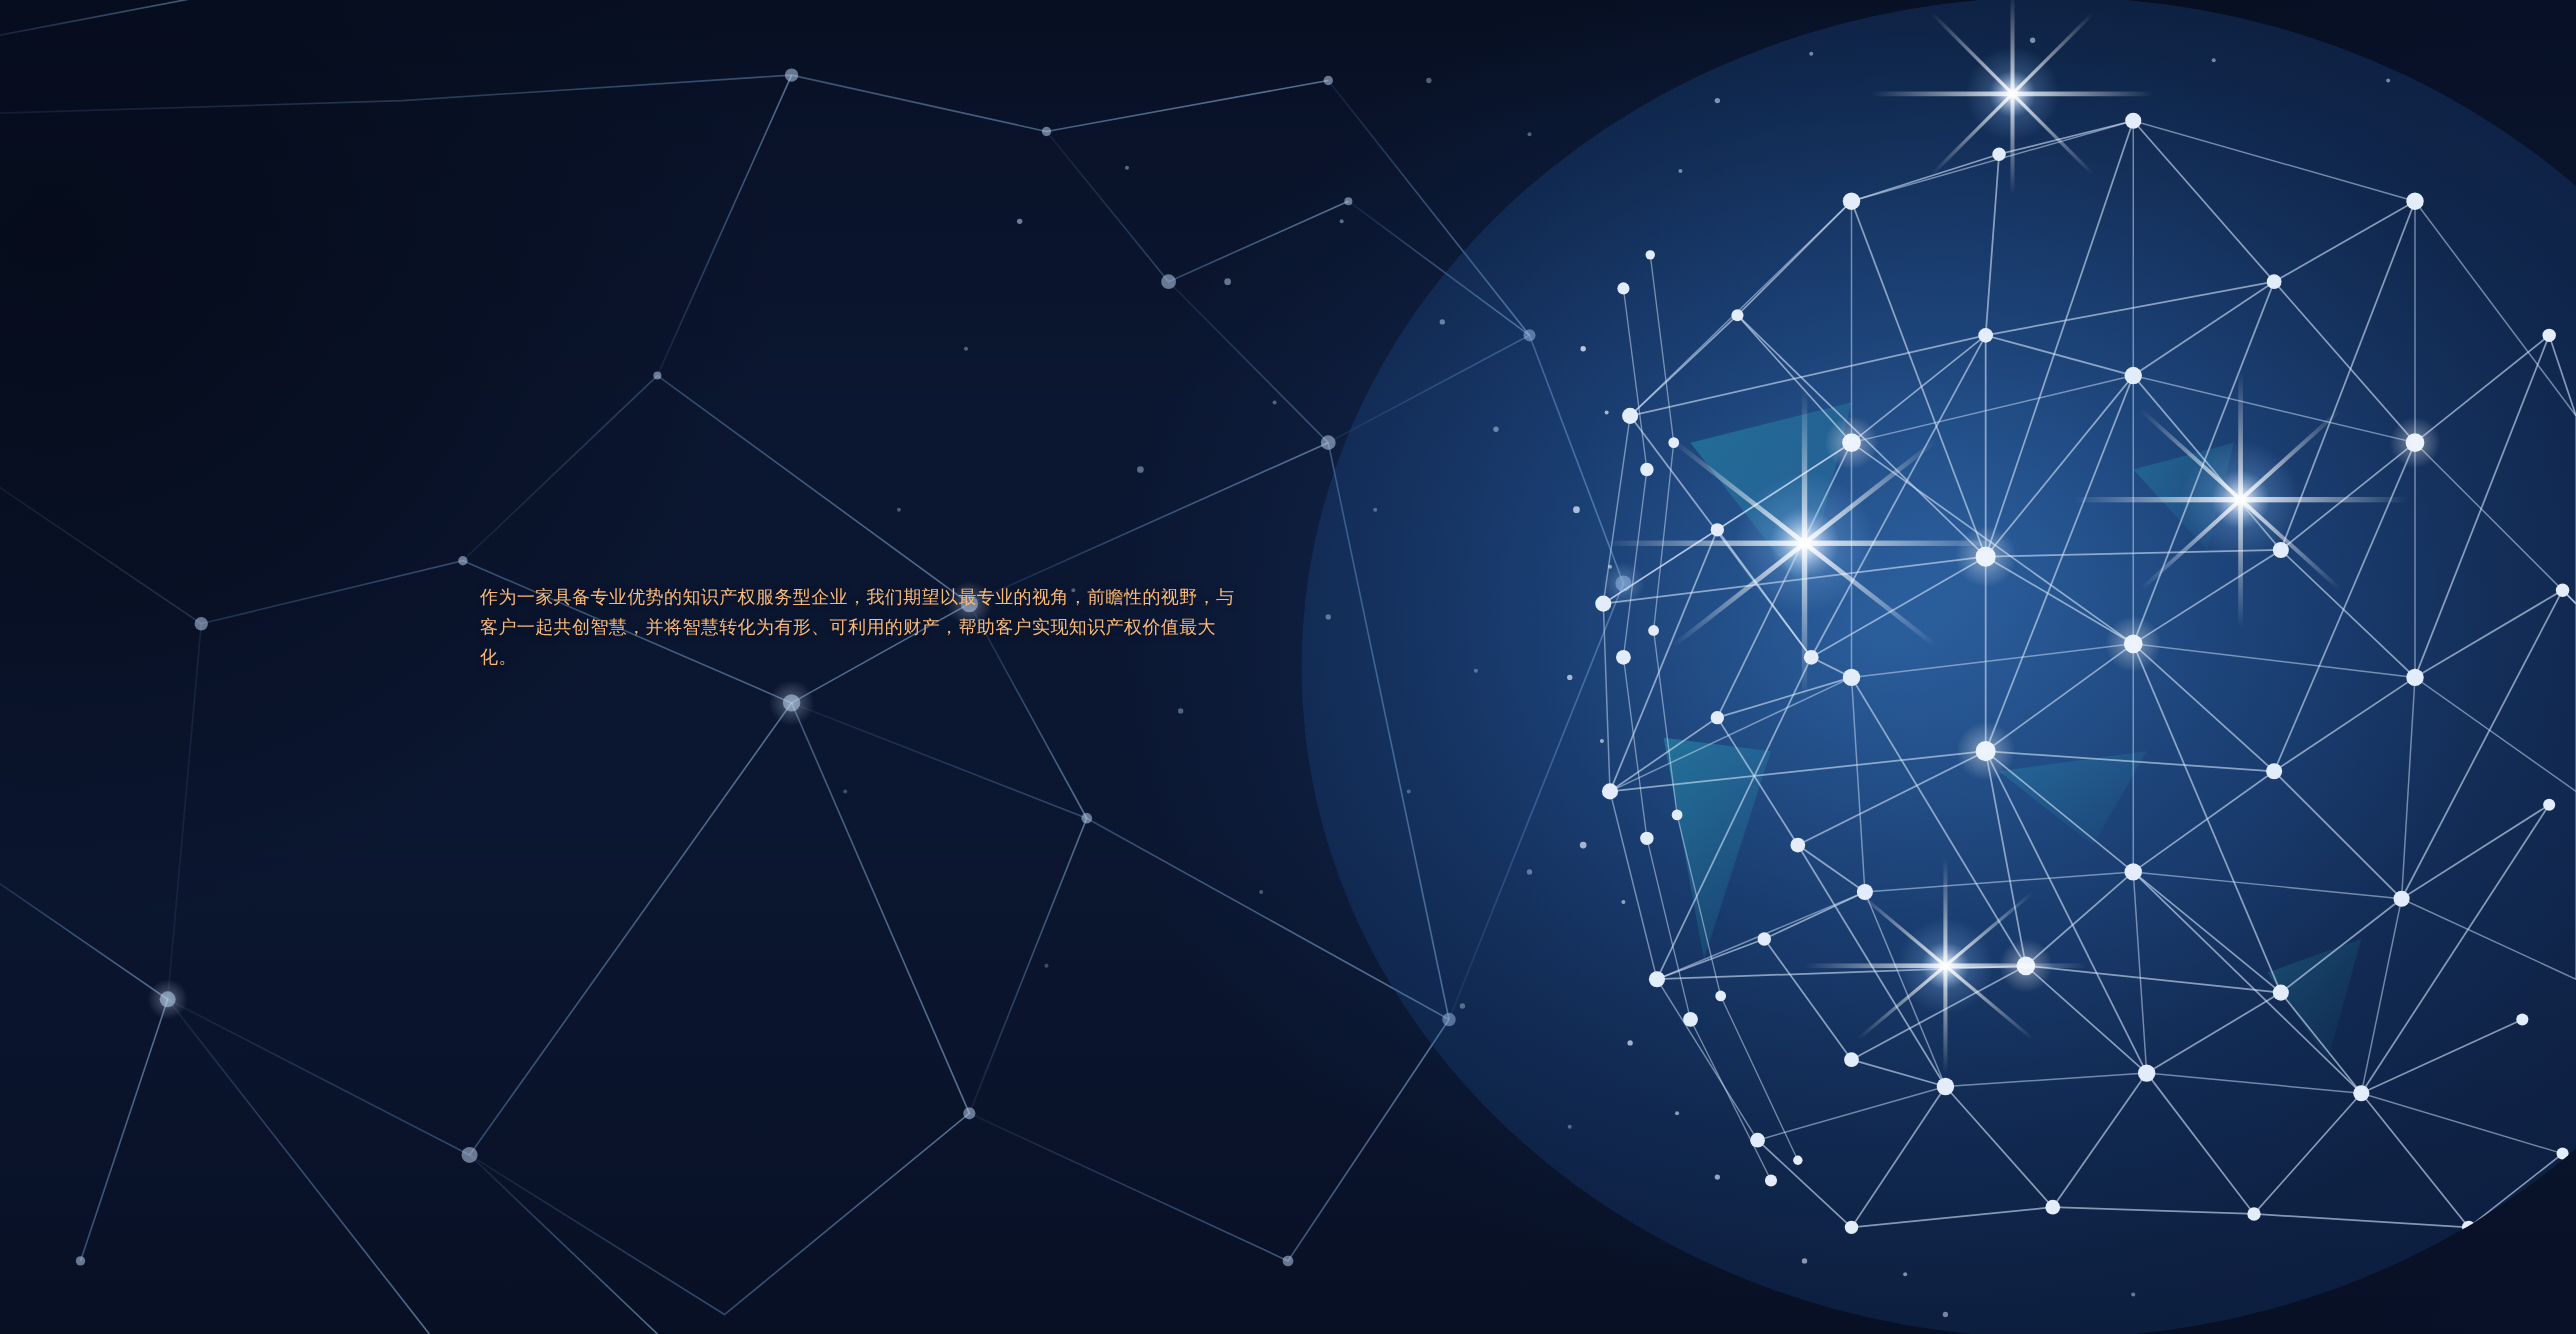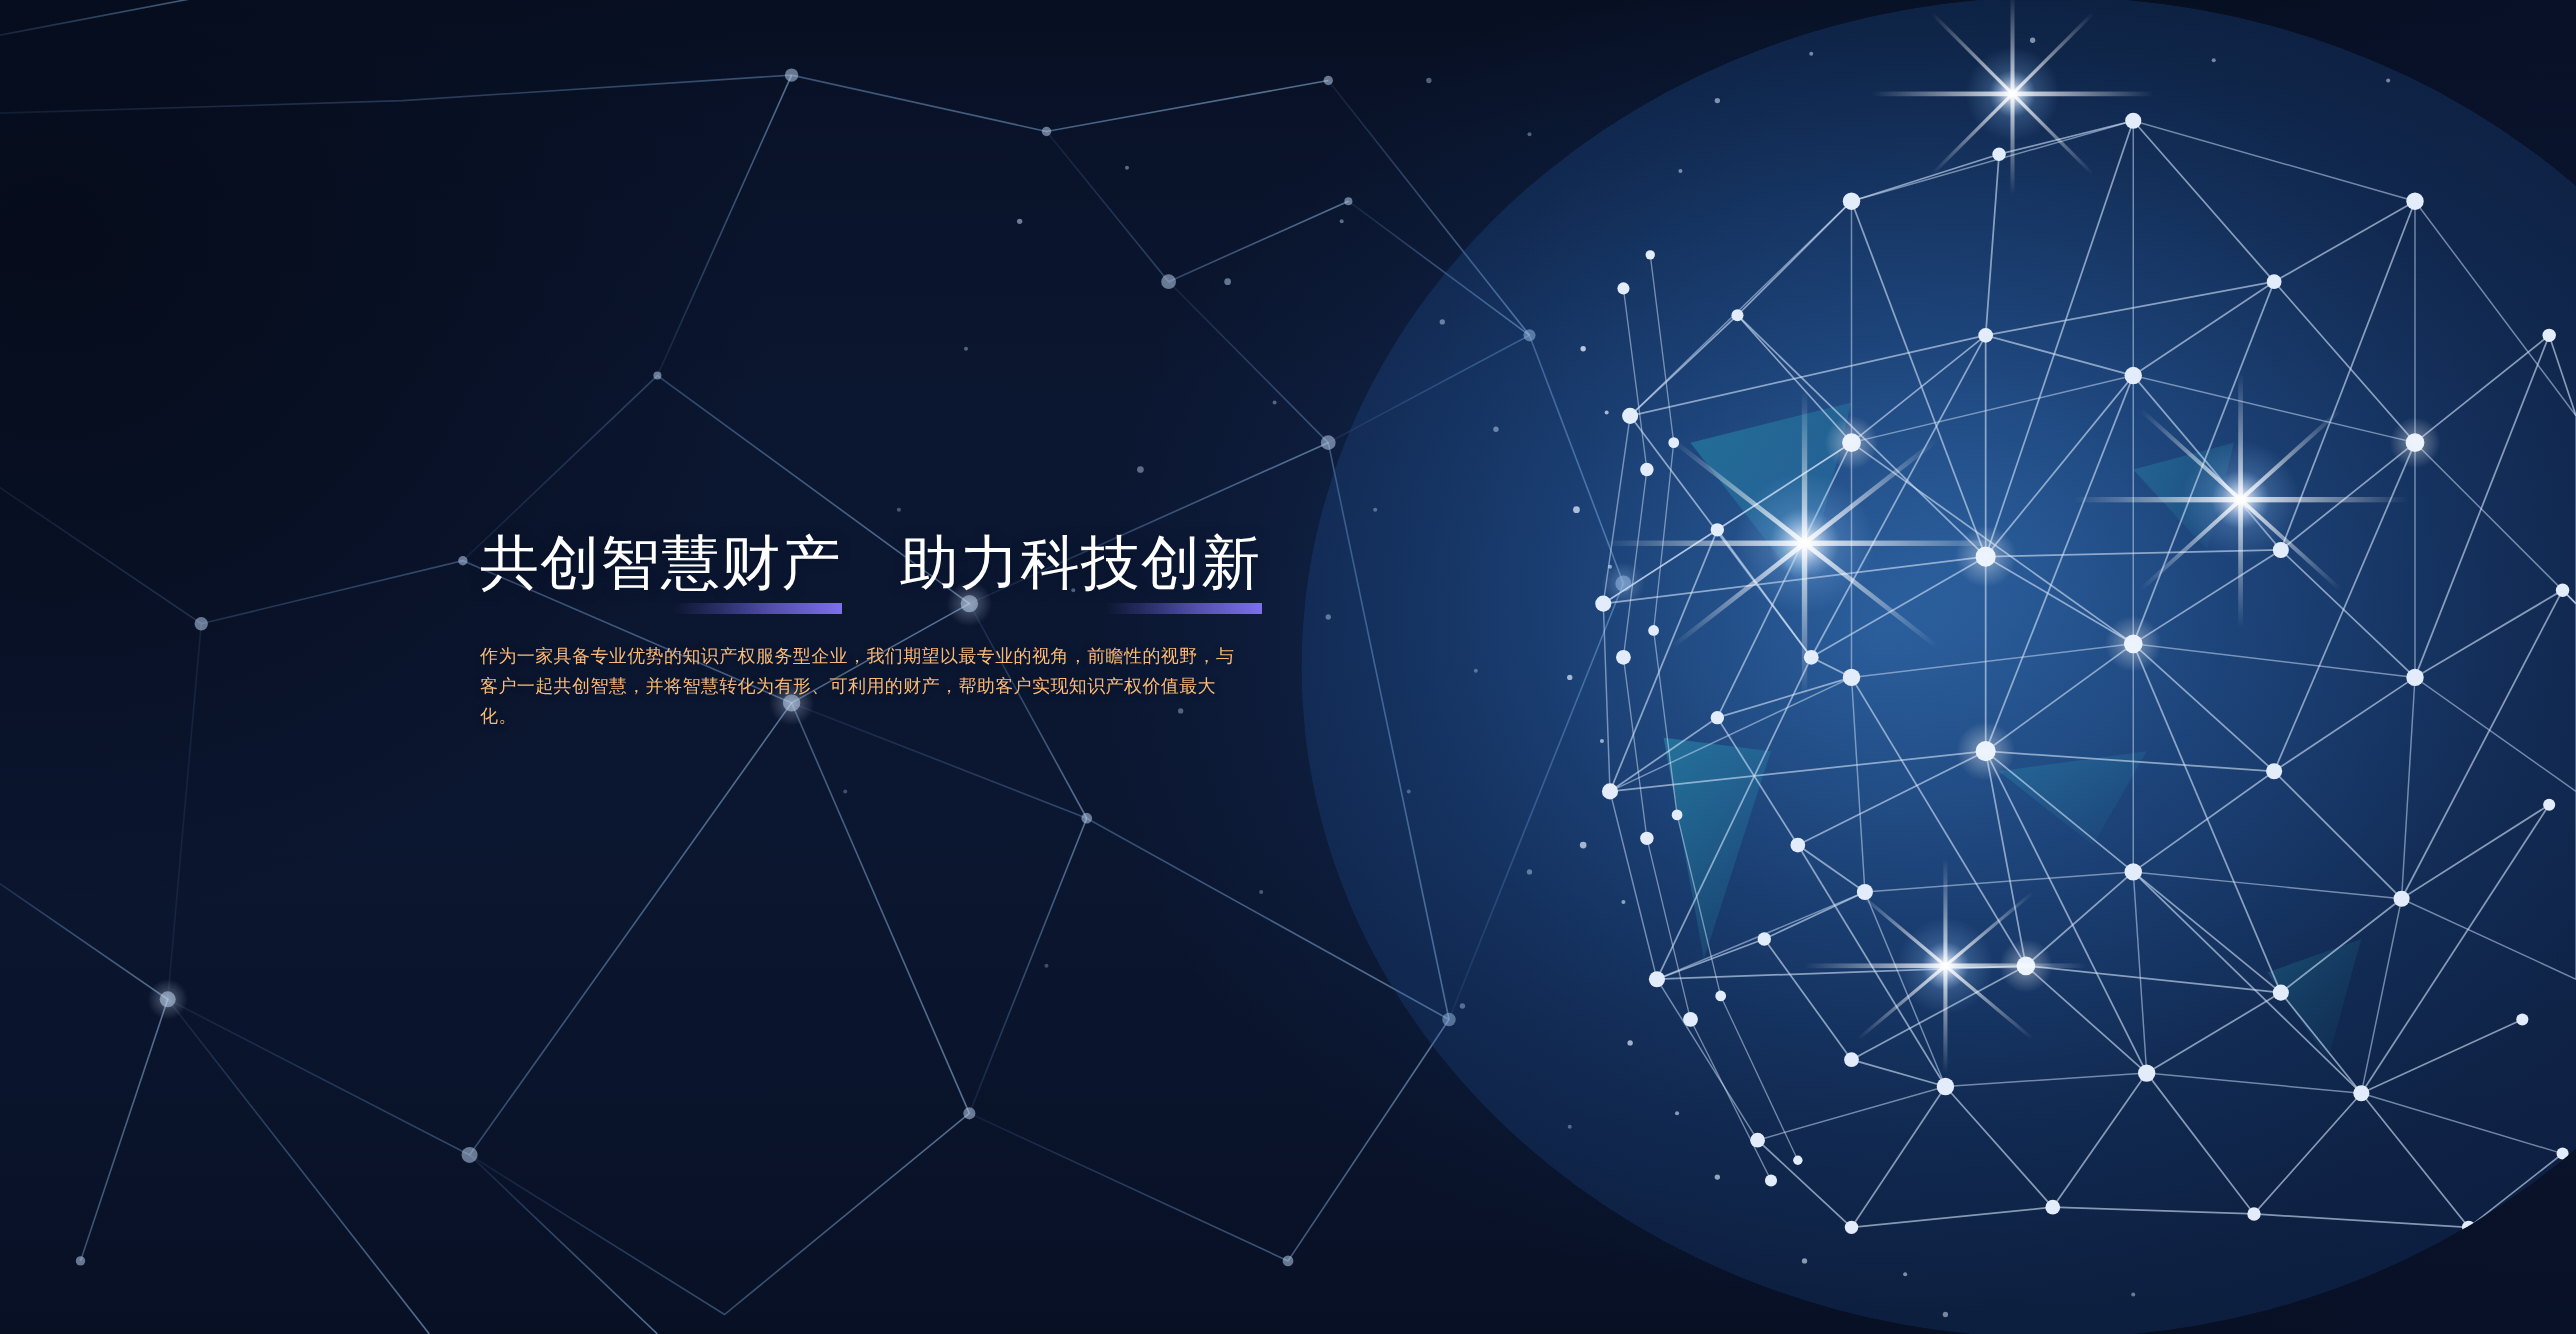--- a/index.html
+++ b/index.html
@@ -467,28 +467,18 @@
         <circle cx="1340" cy="760" r="3" opacity=".35"></circle>
       <circle cx="1260" cy="1180" r="3" opacity=".3"></circle> 
         <circle cx="1560" cy="1440" r="3" opacity=".3"></circle>
       <circle cx="2280" cy="200" r="3" opacity=".4"></circle>  
         <circle cx="2130" cy="120" r="4" opacity=".4"></circle>
     </g>
   </svg>
 
   <div class="copy">
 
-    <div class="headline">
-      <div class="hl-group g1">
-        <span class="hl-text">共创智慧财产</span>
-        <span class="hl-bar"></span>
-      </div>
-      <div class="hl-group g2">
-        <span class="hl-text">助力科技创新</span>
-        <span class="hl-bar"></span>
-      </div>
-    </div>
 
     <p class="lede">作为一家具备专业优势的知识产权服务型企业，我们期望以最专业的视角，前瞻性的视野，与客户一起共创智慧，并将智慧转化为有形、可利用的财产，帮助客户实现知识产权价值最大化。</p>
   </div>
 
 </div>
 
 
 </body></html>

